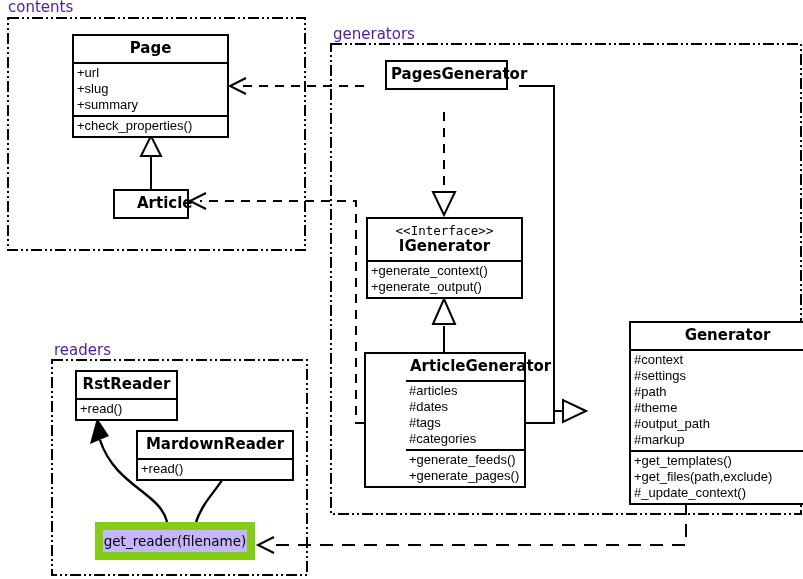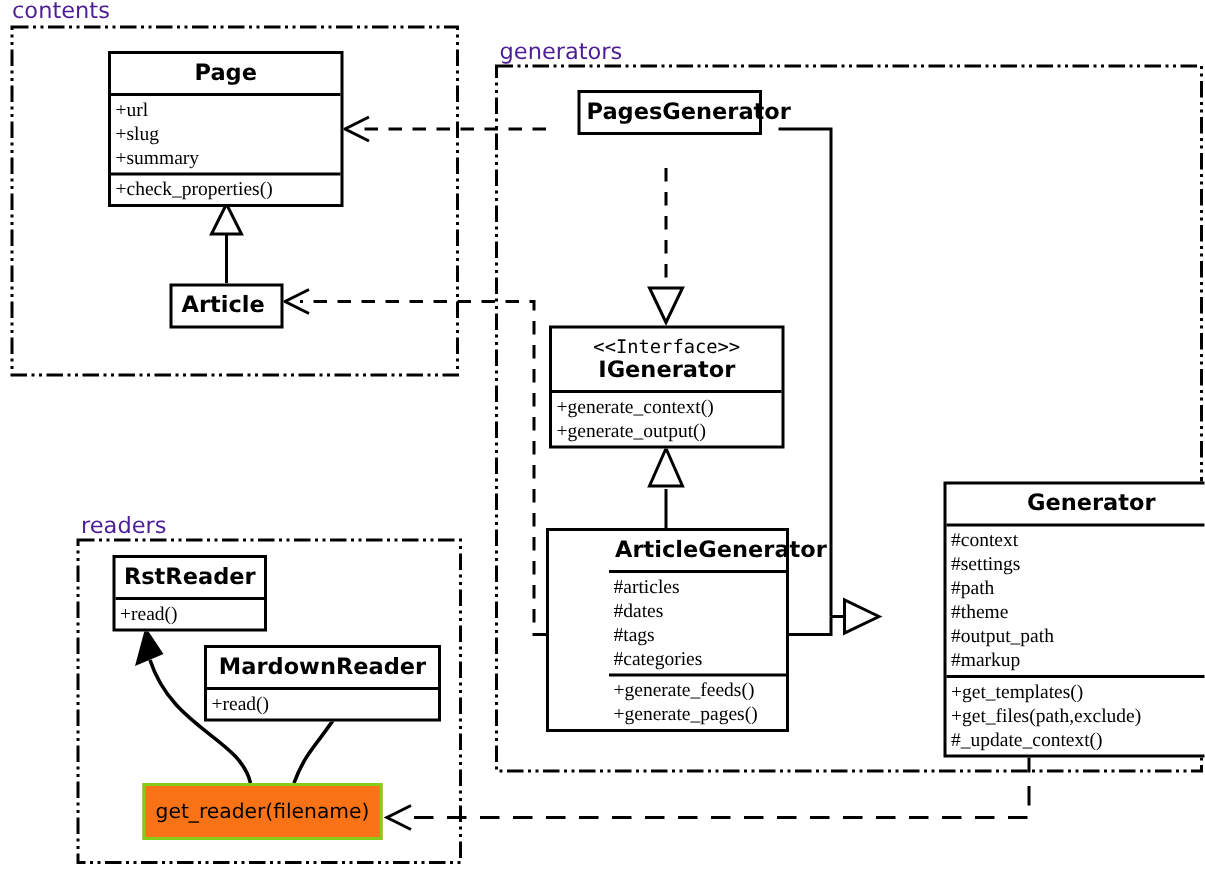--- a/index.html
+++ b/index.html
@@ -42,29 +42,29 @@
     font-size:12.5px;
     text-align:center;
     line-height:15px;
     display:block;
   }
   .cls-sec{
     border-top:2px solid #000;
     padding:1px 3px 2px 3px;
   }
   .cls-sec div{
-    font-family:Liberation Serif, serif;
+    font-family:Liberation Sans, sans-serif;
     font-size:13px;
     line-height:16px;
     white-space:nowrap;
     text-align:left;
   }
   .plain-box{
     position:absolute;box-sizing:border-box;
-    background:#f97316;border:2px solid #84cc16;
+    background:#c4b5fd;border:8px solid #84cc16;
     font-family:"DejaVu Sans", sans-serif;
     font-size:13.5px;
     display:flex;align-items:center;justify-content:center;
     z-index:5;
   }
   svg.layer{position:absolute;left:0;top:0;width:803px;height:579px;z-index:2;}
 </style>
 </head>
 <body>
 
@@ -134,21 +134,21 @@
     <div>+url</div>
     <div>+slug</div>
     <div>+summary</div>
   </div>
   <div class="cls-sec">
     <div>+check_properties()</div>
   </div>
 </div>
 
 <div class="cls" style="left:113px;top:189px;width:76px;">
-  <div class="cls-name" style="padding:4px 14px 5px 6px;">Article</div>
+  <div class="cls-name" style="padding:4px 14px 5px 6px;margin-left:16px;">Article</div>
 </div>
 
 <div class="cls" style="left:385px;top:60px;width:123px;">
   <div class="cls-name">PagesGenerator</div>
 </div>
 
 <div class="cls" style="left:366px;top:217px;width:157px;">
   <div class="cls-name">
     <span class="cls-stereo">&lt;&lt;Interface&gt;&gt;</span>
     <span>IGenerator</span>

